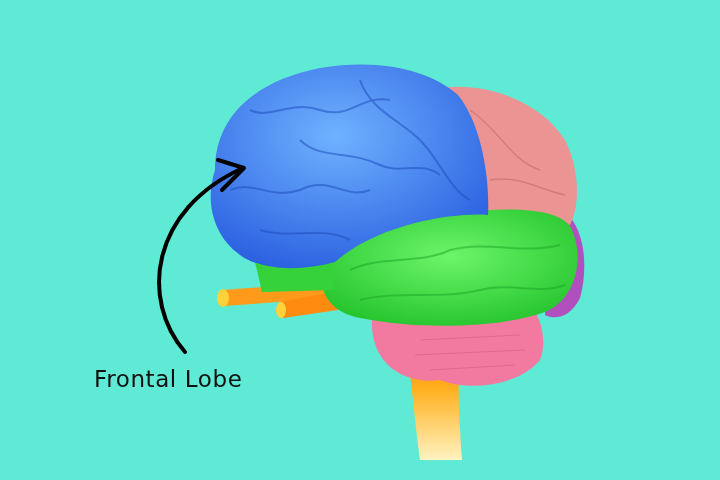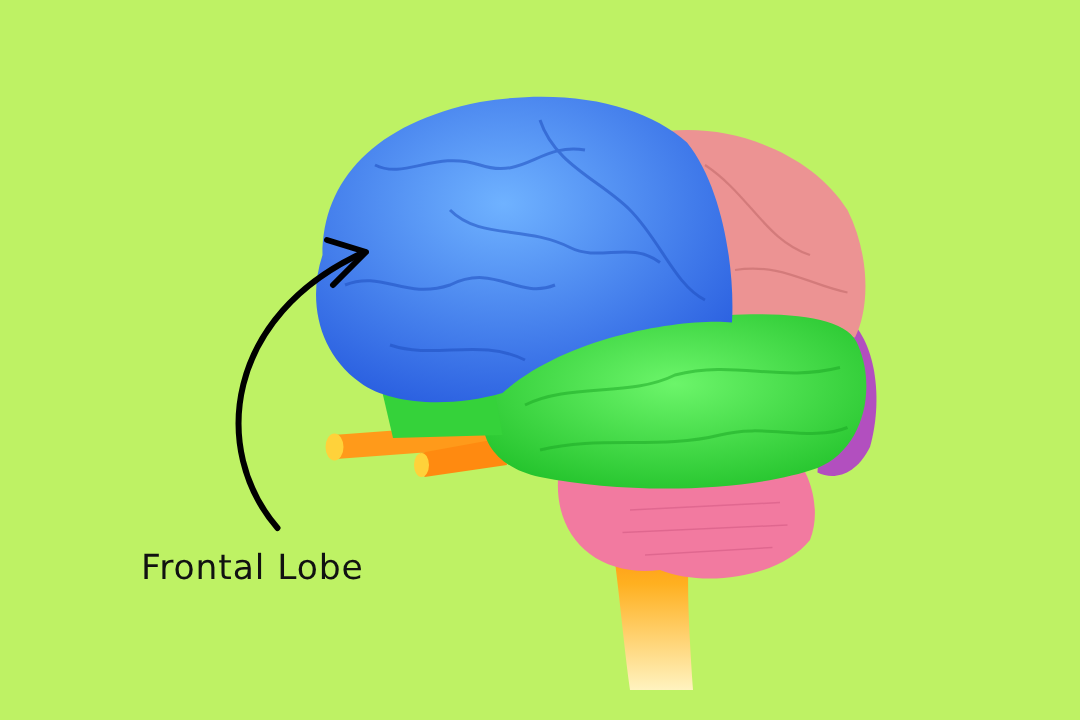--- a/index.html
+++ b/index.html
@@ -1,16 +1,16 @@
 <!DOCTYPE html>
 <html><head>
 <meta charset="utf-8">
 <style>
   html, body { margin: 0; padding: 0; background: #ffffff; }
-  .canvas { position: relative; width: 720px; height: 480px; background: #bef264; overflow: hidden; }
+  .canvas { position: relative; width: 720px; height: 480px; background: #5eead4; overflow: hidden; }
   svg.brain { position: absolute; left: 0; top: 0; }
   .label {
     position: absolute; left: 94px; top: 366px;
     font-family: "DejaVu Sans", sans-serif; font-size: 23px; color: #111111;
     letter-spacing: 0.6px; white-space: nowrap;
   }
 </style>
 </head>
 <body>
 

